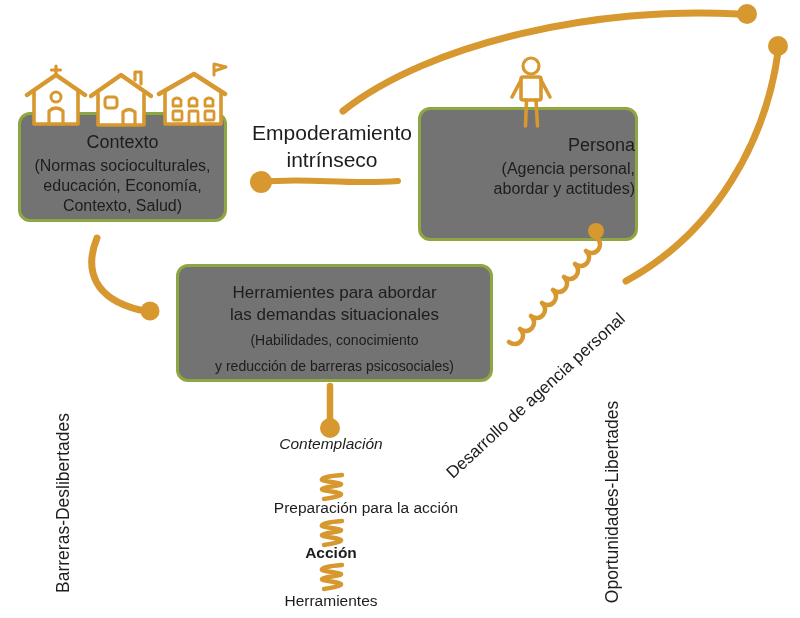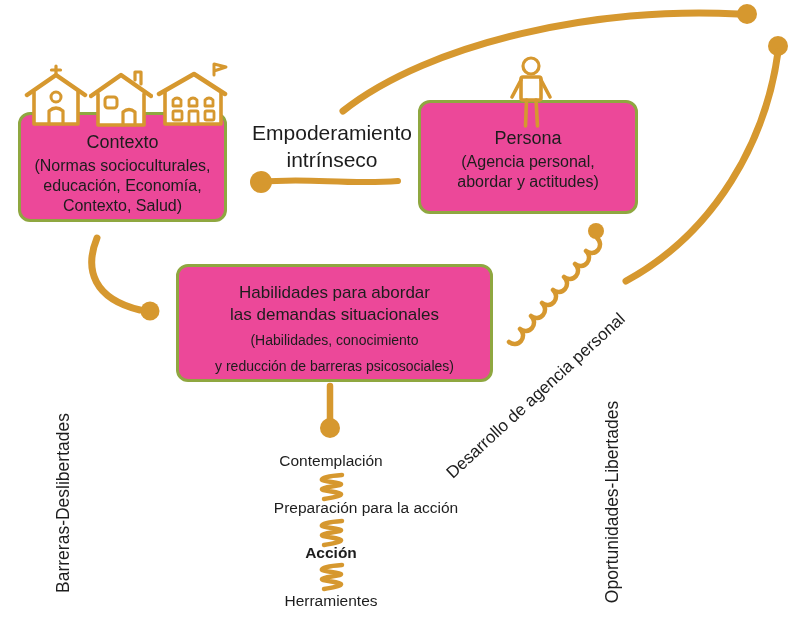--- a/index.html
+++ b/index.html
@@ -6,21 +6,21 @@
     --orange:#D6982F;
     --green:#8FA740;
     --text:#1d1d1d;
   }
   html,body{margin:0;padding:0;background:#fff;}
   .canvas{
     position:relative;width:800px;height:618px;background:#fff;overflow:hidden;
     font-family:"Liberation Sans",sans-serif;color:var(--text);
   }
   .gbox{
-    position:absolute;background:#ec4899;border:3px solid var(--green);
+    position:absolute;background:#737373;border:3px solid var(--green);
     border-radius:12px;box-sizing:border-box;text-align:center;z-index:1;
   }
   .box-title{font-size:18px;line-height:22px;white-space:pre-line;}
   .box-detail{font-size:16px;line-height:20px;white-space:pre-line;margin-top:3px;}
   .tools .box-title{font-size:17px;line-height:22px;}
   .tools .box-detail{font-size:14px;line-height:26px;margin-top:1px;}
   .iconwrap{position:absolute;z-index:3;}
   .svglayer{position:absolute;left:0;top:0;z-index:2;pointer-events:none;}
   .stroke-o{stroke:var(--orange);fill:none;stroke-linecap:round;stroke-linejoin:round;}
   .fill-o{fill:var(--orange);stroke:none;}
@@ -39,28 +39,28 @@
 
 <div class="canvas">
 
   <div class="gbox" style="left:18px;top:112px;width:209px;height:110px;padding-top:16px;">
     <div class="box-title">Contexto</div>
     <div class="box-detail">(Normas socioculturales,
 educación, Economía,
 Contexto, Salud)</div>
   </div>
 
-  <div class="gbox" style="left:418px;top:100px;width:220px;height:114px;padding-top:24px;">
+  <div class="gbox" style="left:418px;top:107px;width:220px;height:134px;padding-top:24px;text-align:right;">
     <div class="box-title">Persona</div>
     <div class="box-detail">(Agencia personal,
 abordar y actitudes)</div>
   </div>
 
   <div class="gbox tools" style="left:176px;top:264px;width:317px;height:118px;padding-top:15px;">
-    <div class="box-title">Habilidades para abordar
+    <div class="box-title">Herramientes para abordar
 las demandas situacionales</div>
     <div class="box-detail">(Habilidades, conocimiento
 y reducción de barreras psicosociales)</div>
   </div>
 
   <svg class="svglayer" width="800" height="618" viewBox="0 0 800 618">
     <defs>
       <path id="squig" d="M24 2 C10 3 3 5 4 7 C5 9 22 9 23 11 C24 13 5 14 4 16 C3 18 22 19 23 21 C24 23 12 25 6 26"></path>
     </defs>
 
@@ -136,21 +136,21 @@
       <circle class="stroke-o fill-w" stroke-width="3.2" cx="26" cy="10" r="8"></circle>
       <rect class="stroke-o fill-w" stroke-width="3.6" x="16" y="21" width="20" height="23" rx="2"></rect>
       <path class="stroke-o" stroke-width="3.6" d="M16 24 L7 41 M36 24 L45 41"></path>
       <path class="stroke-o" stroke-width="3.6" d="M21.5 44 L20.5 70 M31 44 L32.5 70"></path>
     </svg>
   </div>
 
   <div class="label center empower" style="left:332px;top:146px;">Empoderamiento
 intrínseco</div>
 
-  <div class="label center stage" style="left:331px;top:461px;">Contemplación</div>
+  <div class="label center stage" style="left:331px;top:444px;font-style:italic;">Contemplación</div>
   <div class="label center stage" style="left:331px;top:508px;margin-left:35px;">Preparación para la acción</div>
   <div class="label center stage" style="left:331px;top:553px;font-weight:bold;">Acción</div>
   <div class="label center stage" style="left:331px;top:601px;">Herramientes</div>
 
   <div class="vlabel" style="left:63px;top:503px;">Barreras-Deslibertades</div>
   <div class="vlabel" style="left:612px;top:502px;">Oportunidades-Libertades</div>
   <div class="dlabel" style="left:536px;top:396px;">Desarrollo de agencia personal</div>
 
 </div>
 

